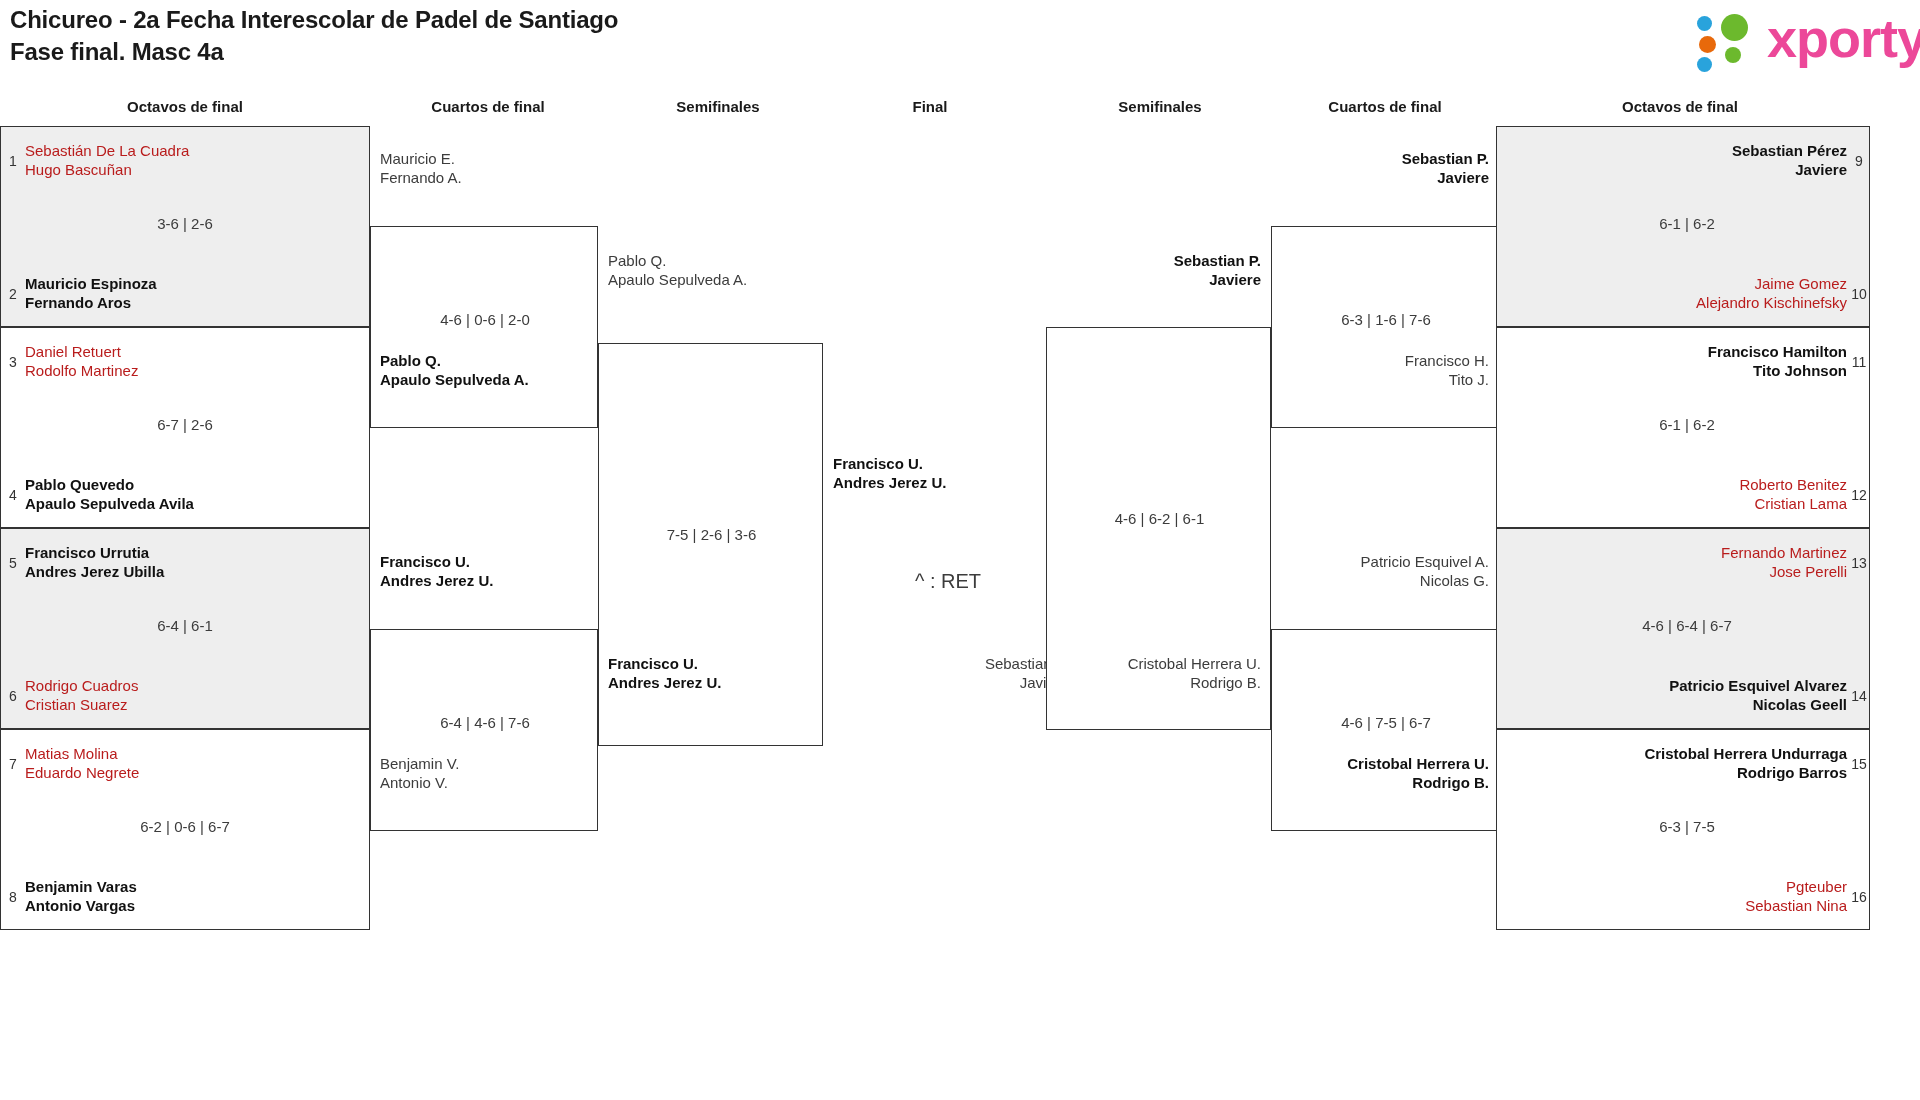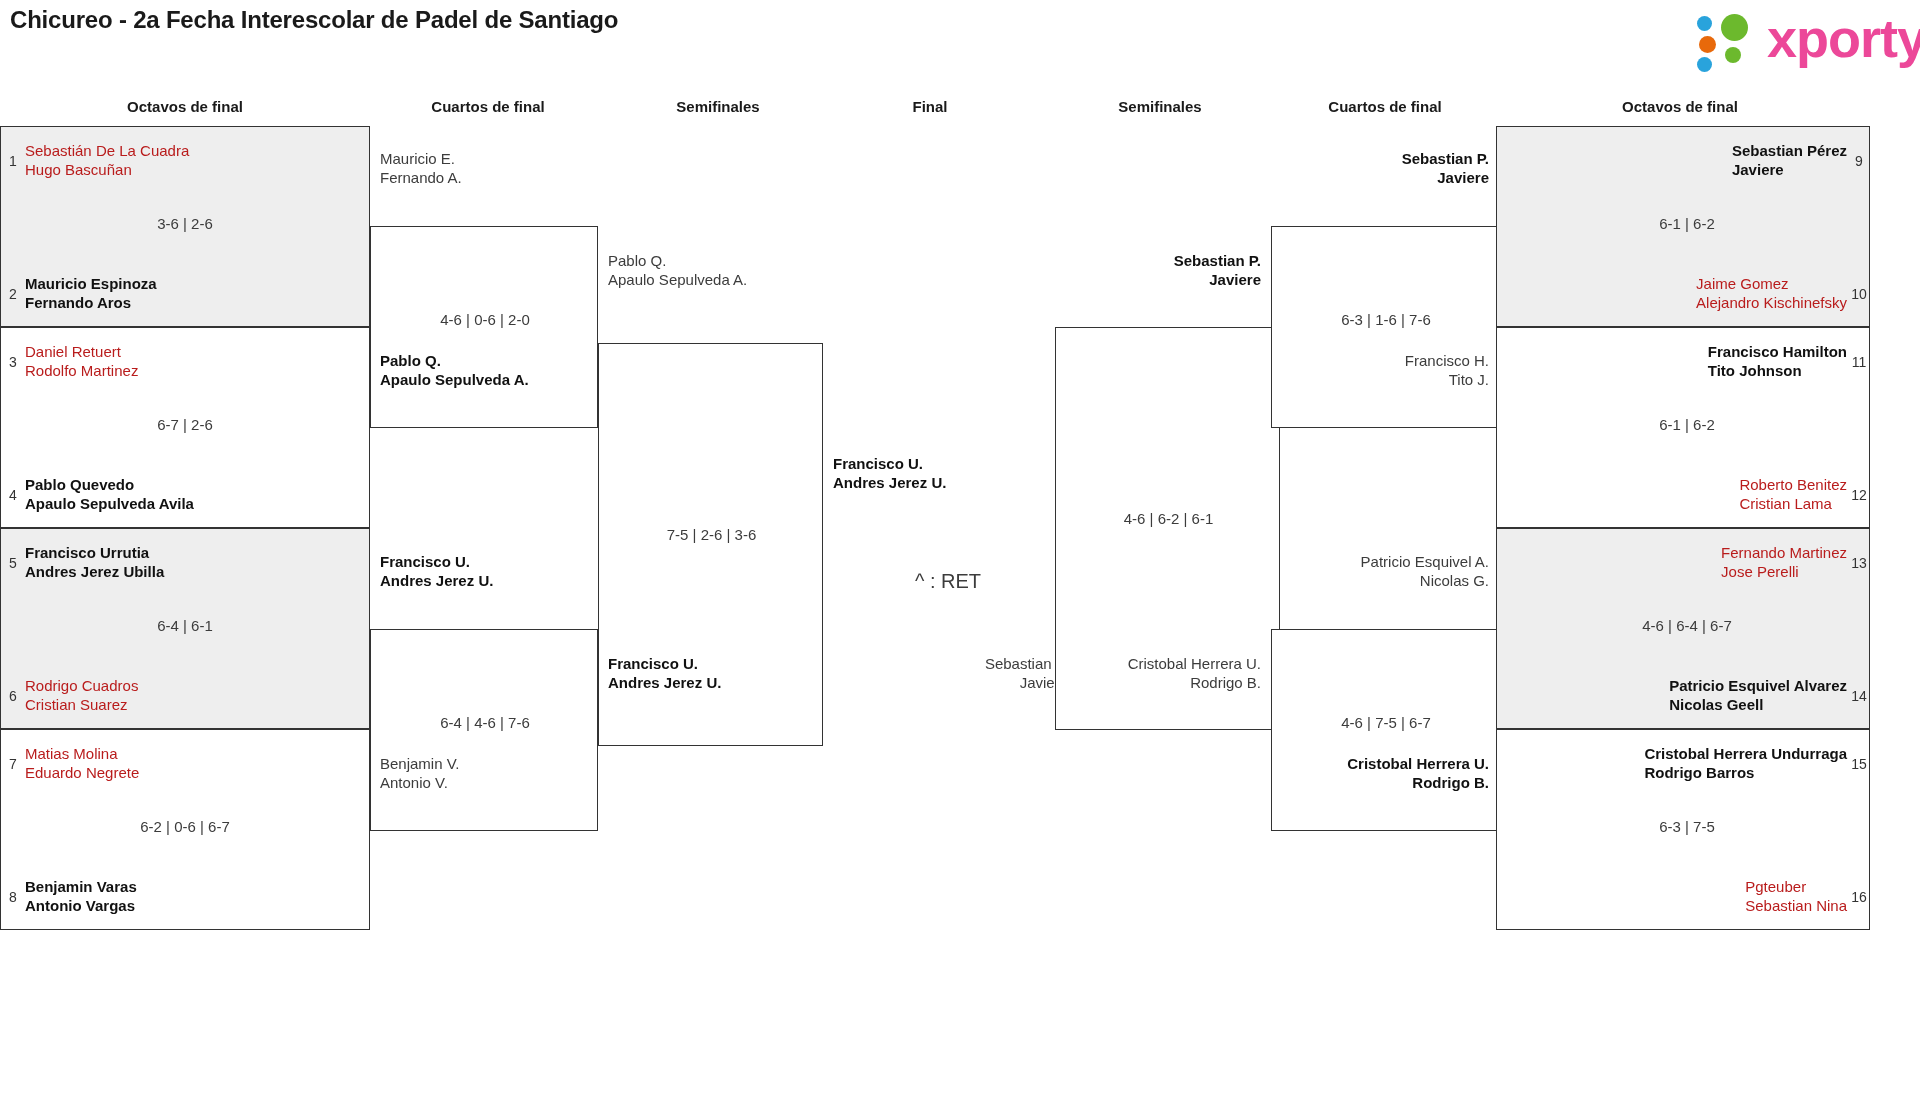--- a/index.html
+++ b/index.html
@@ -52,37 +52,38 @@
   }
   .team .names { font-size:15px; line-height:1.25; color:#b91c1c; }
   .team .names.win { font-weight:700; color:#111111; }
 
   .score {
     position:absolute; font-size:15px; color:#3c3c3c; text-align:center;
   }
 
   
   .rhalf .team { flex-direction:row-reverse; }
-  .rhalf .team .names { text-align:left; }
+  .rhalf .team .names { text-align:right; }
 
   
   .slot {
     position:absolute; font-size:15px; line-height:1.26; color:#3c3c3c;
   }
   .slot.win { font-weight:700; color:#111111; }
   .slot.right { text-align:right; }
 
   .ret-note { position:absolute; font-size:20px; color:#3c3c3c; text-align:center; }
 </style>
 </head>
 <body>
 
 <div class="header">
   <div class="title-block">
     <div class="title-line">Chicureo - 2a Fecha Interescolar de Padel de Santiago</div>
+    <div class="title-line">Fase final. Masc 4a</div>
   </div>
 
   <div class="logo">
     <div class="logo-dots">
       <span class="dot" style="left:0px;  top:2px;  width:15px; height:15px; background:#29a3dc;"></span>
       <span class="dot" style="left:2px;  top:22px; width:17px; height:17px; background:#e8690b;"></span>
       <span class="dot" style="left:0px;  top:43px; width:15px; height:15px; background:#29a3dc;"></span>
       <span class="dot" style="left:24px; top:0px;  width:27px; height:27px; background:#6cb92d;"></span>
       <span class="dot" style="left:28px; top:33px; width:16px; height:16px; background:#6cb92d;"></span>
     </div>
@@ -211,21 +212,21 @@
   <div class="slot win" style="left:833px; top:455px; width:240px;">
     <span>Francisco U.</span><br>
     <span>Andres Jerez U.</span>
   </div>
   <div class="ret-note" style="left:833px; top:570px; width:230px;">^ : RET</div>
   <div class="slot right" style="left:833px; top:655px; width:235px;">
     <span>Sebastian P.</span><br>
     <span>Javiere</span>
   </div>
 
-  <div class="matchbox" style="left:1046px; top:327px; width:225px; height:403px;margin-left:9px;">
+  <div class="matchbox" style="left:1046px; top:327px; width:225px; height:403px;">
     <div class="score" style="left:10px; top:182px; width:205px;">4-6 | 6-2 | 6-1</div>
   </div>
   <div class="slot right win" style="left:1046px; top:252px; width:215px;">
     <span>Sebastian P.</span><br>
     <span>Javiere</span>
   </div>
   <div class="slot right" style="left:1046px; top:655px; width:215px;">
     <span>Cristobal Herrera U.</span><br>
     <span>Rodrigo B.</span>
   </div>

